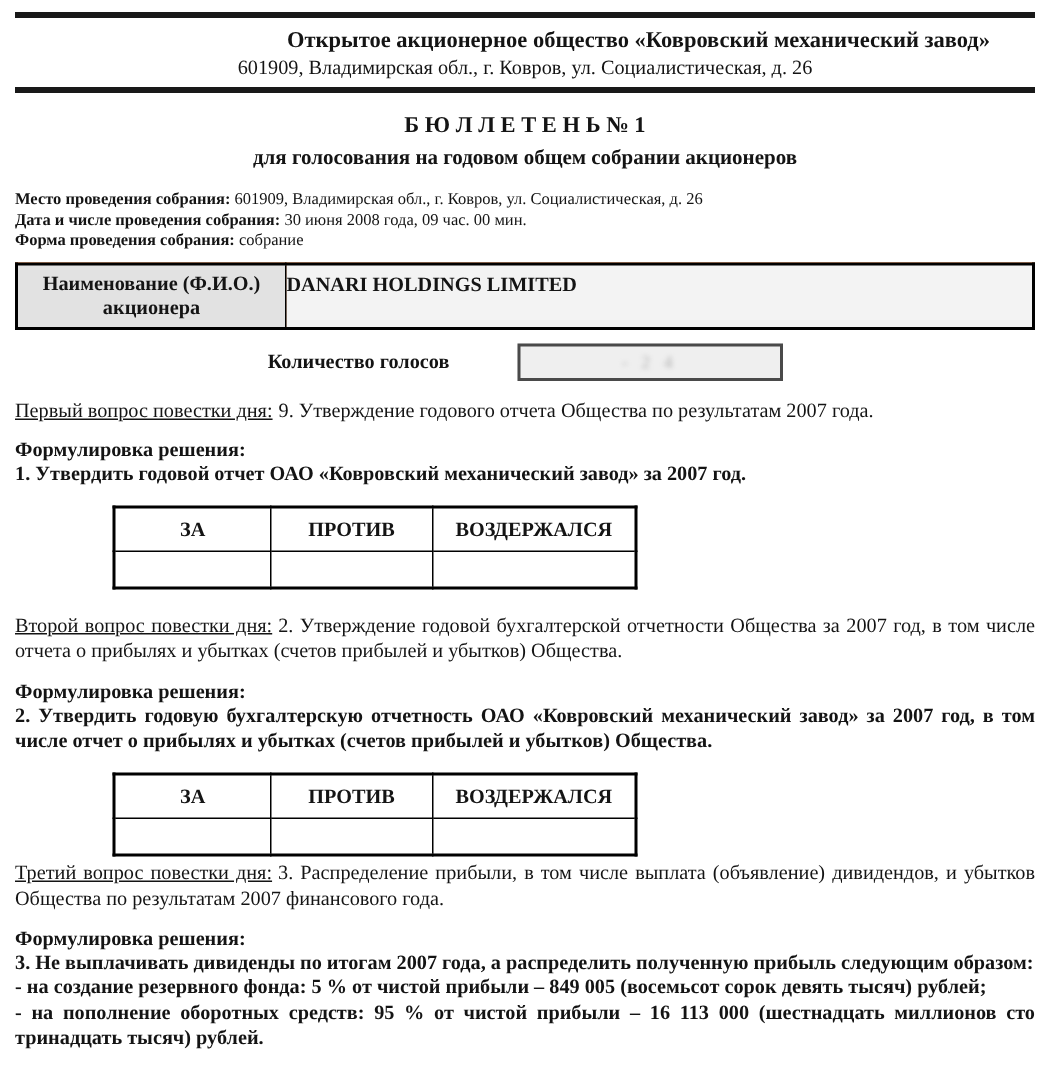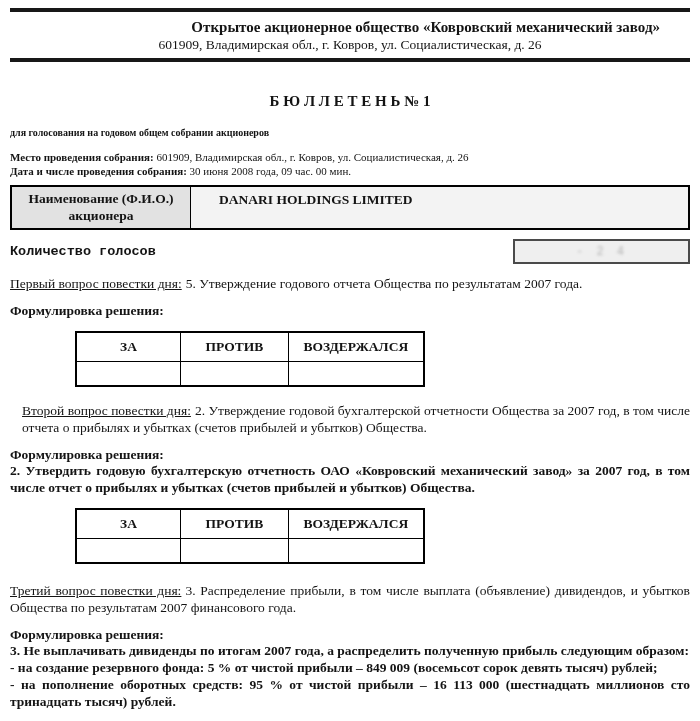--- a/index.html
+++ b/index.html
@@ -6,44 +6,44 @@
   body{
     width:700px;min-height:721px;
     font-family:"Liberation Serif","DejaVu Serif",serif;
     color:#141414;
     -webkit-font-smoothing:antialiased;
   }
   .page{box-sizing:border-box;width:700px;padding:8px 10px 8px;}
   .rule{height:4px;background:#181818;}
   .company-name{font-size:15px;font-weight:bold;text-align:right;margin:7px 30px 1px;}
   .company-address{font-size:13.5px;text-align:center;margin:0 0 5px;}
-  .ballot-title{font-size:15px;font-weight:bold;text-align:center;margin-top:31px;}
-  .ballot-subtitle{font-size:10px;font-weight:bold;margin-top:17px;}
+  .ballot-title{font-size:15px;font-weight:bold;text-align:center;margin-top:14px;}
+  .ballot-subtitle{font-size:14px;font-weight:bold;text-align:center;margin-top:5px;}
   .meeting-info{margin-top:13px;font-size:11px;line-height:1.23;font-family:Liberation Serif, serif;}
   .meeting-info .lbl{font-weight:bold;}
   table{border-collapse:collapse;}
   .shareholder-table{width:100%;border:2px solid #000;margin-top:7px;background:#f97316;}
   .shareholder-table td{border:1px solid #000;font-size:13.5px;}
   .shareholder-label-cell{width:150px;background:#e2e2e2;text-align:center;font-weight:bold;padding:3px 14px;line-height:1.2;}
-  .shareholder-name-cell{background:#f3f3f3;font-weight:bold;padding:5px 28px 20px;vertical-align:top;}
-  .votes-row{display:flex;justify-content:space-between;align-items:center;gap:45px;margin-top:9px;font-family:Liberation Mono, monospace;}
+  .shareholder-name-cell{background:#f3f3f3;font-weight:bold;padding:5px 0 20px;vertical-align:top;}
+  .votes-row{display:flex;justify-content:center;align-items:center;gap:45px;margin-top:9px;}
   .votes-label{font-size:13.5px;font-weight:bold;}
   .votes-box{box-sizing:border-box;width:177px;height:25px;border:2px solid #4a4a4a;background:#efefef;
     display:flex;align-items:center;justify-content:center;}
   .votes-value{font-size:12px;color:#8a8a8a;letter-spacing:3px;filter:blur(1.6px);opacity:.6;}
   .q-heading{font-size:13.5px;line-height:1.25;text-align:justify;margin-top:12px;}
   .q-heading .qh{font-weight:normal;text-decoration:underline;margin-right:4px;}
   .res-label{font-size:13.5px;font-weight:bold;margin-top:10px;}
   .res-text{font-size:13.5px;font-weight:bold;text-align:justify;line-height:1.25;margin:0;}
   .vote-table{width:350px;margin:12px 4px 0 65px;border:2px solid #000;}
   .vote-table th,.vote-table td{border:1px solid #000;font-size:13.5px;}
   .vote-table th{font-weight:bold;text-align:center;padding:6px 2px;}
   .vote-table td{height:21px;}
   .c1{width:30%;}.c2{width:31%;}.c3{width:39%;}
-  .sect-gap{margin-top:16px;margin-left:12px;}
+  .sect-gap{margin-top:16px;}
 </style>
 </head>
 <body>
 
 <div class="page">
 
   <div class="rule"></div>
   <div class="company-name">Открытое акционерное общество «Ковровский механический завод»</div>
   <div class="company-address">601909, Владимирская обл., г. Ковров, ул. Социалистическая, д. 26</div>
   <div class="rule"></div>
@@ -53,42 +53,47 @@
 
   <div class="meeting-info">
     <div>
       <span class="lbl">Место проведения собрания:</span>
       <span>601909, Владимирская обл., г. Ковров, ул. Социалистическая, д. 26</span>
     </div>
     <div>
       <span class="lbl">Дата и числе проведения собрания:</span>
       <span>30 июня 2008 года, 09 час. 00 мин.</span>
     </div>
+    <div>
+      <span class="lbl">Форма проведения собрания:</span>
+      <span>собрание</span>
+    </div>
   </div>
 
   <table class="shareholder-table">
     <tbody>
         <tr>
       <td class="shareholder-label-cell">Наименование (Ф.И.О.) акционера</td>
       <td class="shareholder-name-cell">DANARI HOLDINGS LIMITED</td>
     </tr>
   </tbody>
     </table>
 
   <div class="votes-row">
     <span class="votes-label">Количество голосов</span>
     <span class="votes-box">
       <span class="votes-value">- 2 4</span>
     </span>
   </div>
 
   <div class="q-heading">
-    <span class="qh">Первый вопрос повестки дня:</span><span>5. Утверждение годового отчета Общества по результатам 2007 года.</span>
+    <span class="qh">Первый вопрос повестки дня:</span><span>9. Утверждение годового отчета Общества по результатам 2007 года.</span>
   </div>
   <div class="res-label">Формулировка решения:</div>
+  <p class="res-text">1. Утвердить годовой отчет ОАО «Ковровский механический завод» за 2007 год.</p>
 
   <table class="vote-table">
     <tbody>
         <tr>
       <th class="c1">ЗА</th>
       <th class="c2">ПРОТИВ</th>
       <th class="c3">ВОЗДЕРЖАЛСЯ</th>
     </tr>
     <tr>
       <td></td>
@@ -112,21 +117,21 @@
       <th class="c3">ВОЗДЕРЖАЛСЯ</th>
     </tr>
     <tr>
       <td></td>
       <td></td>
       <td></td>
     </tr>
   </tbody>
     </table>
 
-  <div class="q-heading" style="margin-top:19px;">
+  <div class="q-heading" style="margin-top:3px;">
     <span class="qh">Третий вопрос повестки дня:</span><span>3. Распределение прибыли, в том числе выплата (объявление) дивидендов, и убытков Общества по результатам 2007 финансового года.</span>
   </div>
   <div class="res-label">Формулировка решения:</div>
   <p class="res-text">3. Не    выплачивать дивиденды по итогам 2007 года, а распределить полученную прибыль следующим образом:</p>
-  <p class="res-text">- на создание резервного фонда: 5 % от чистой прибыли – 849 009 (восемьсот сорок девять тысяч) рублей;</p>
+  <p class="res-text">- на создание резервного фонда: 5 % от чистой прибыли – 849 005 (восемьсот сорок девять тысяч) рублей;</p>
   <p class="res-text">- на пополнение оборотных средств: 95 % от чистой прибыли – 16 113 000 (шестнадцать миллионов сто тринадцать тысяч) рублей.</p>
 
 </div>
 
 </body></html>

